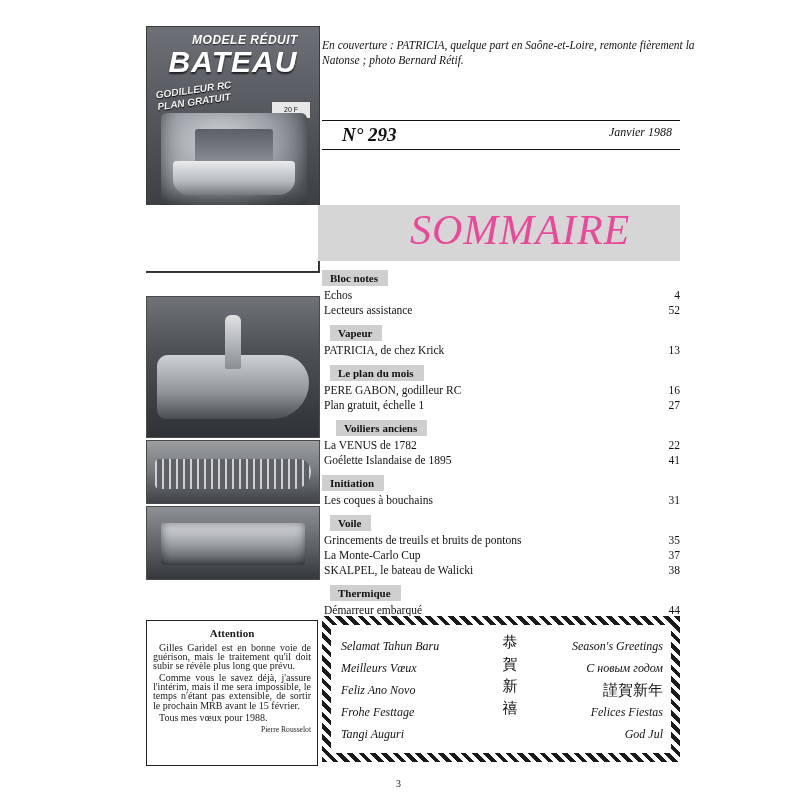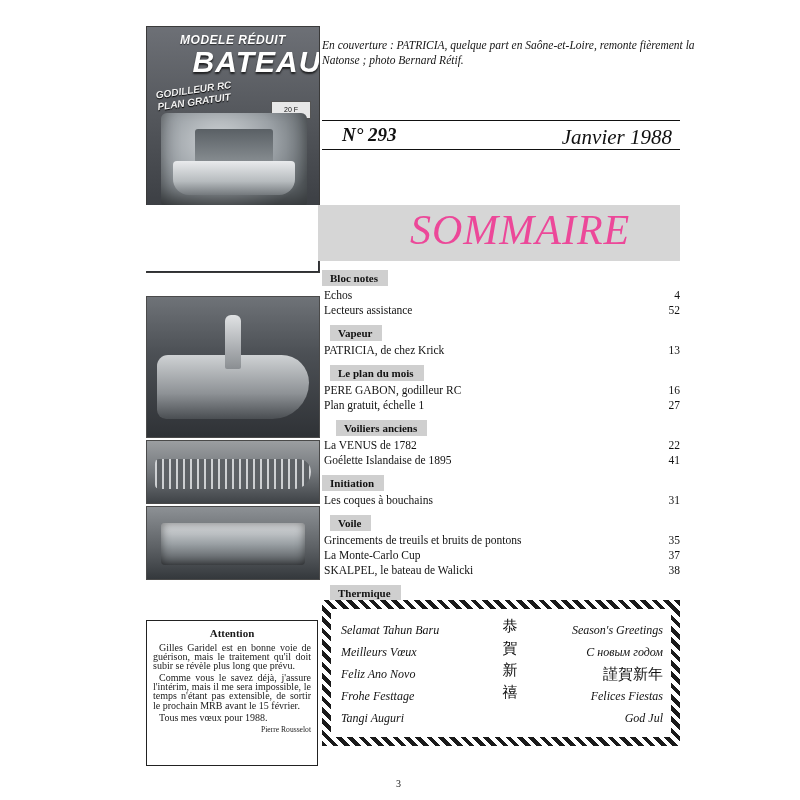--- a/index.html
+++ b/index.html
@@ -13,33 +13,32 @@
   .page{position:relative;width:800px;height:800px;background:#fff;}
 
   
   .cover{
     position:absolute;left:146px;top:26px;width:172px;height:245px;
     background:linear-gradient(180deg,#6d7076 0%,#55585d 35%,#3e4146 70%,#2e3034 100%);
     border:1px solid #3a3a3a;
     overflow:hidden;
   }
   .cover .masthead{
-    position:absolute;left:0;top:6px;width:100%;text-align:center;
+    position:absolute;left:12px;top:6px;width:100%;text-align:center;
     font-family:"Liberation Sans",sans-serif;
     font-weight:bold;font-style:italic;color:#fff;
     font-size:12px;letter-spacing:.5px;
     text-shadow:0 1px 1px rgba(0,0,0,.6);
   }
   .cover .masthead2{
     position:absolute;left:0;top:20px;width:100%;text-align:center;
     font-family:"Liberation Sans",sans-serif;
     font-weight:bold;font-style:italic;color:#fff;
     font-size:30px;letter-spacing:1px;line-height:30px;
     text-shadow:0 2px 2px rgba(0,0,0,.7);
-    margin-left:24px;
   }
   .cover .burst{
     position:absolute;left:10px;top:56px;width:92px;height:34px;
     transform:rotate(-8deg);
     font-family:"Liberation Sans",sans-serif;
     font-weight:bold;font-style:italic;color:#f2f2f2;
     font-size:10px;line-height:12px;text-shadow:0 1px 1px #000;
   }
   .cover .boat{
     position:absolute;left:14px;top:86px;width:146px;height:96px;
@@ -87,21 +86,21 @@
     position:absolute;left:322px;top:120px;width:358px;
     border-top:1px solid #111;border-bottom:1px solid #111;
     height:28px;
   }
   .issueline .num{
     position:absolute;left:20px;top:3px;
     font-style:italic;font-size:19px;font-weight:bold;color:#111;
   }
   .issueline .date{
     position:absolute;right:8px;top:4px;
-    font-style:italic;font-size:21px;color:#111;
+    font-style:italic;font-size:12px;color:#111;
   }
 
   
   .band{
     position:absolute;left:146px;top:205px;width:534px;height:56px;
     background:#d6d6d6;
   }
   .band .cut{
     position:absolute;left:0;top:0;width:172px;height:66px;background:#fff;
   }
@@ -177,21 +176,21 @@
   .attention p{
     margin:0 0 3px;font-size:10px;line-height:9.1px;text-align:justify;
     text-indent:6px;
   }
   .attention .sign{
     text-align:right;font-size:7.6px;font-style:normal;margin-top:3px;
   }
 
   
   .greet{
-    position:absolute;left:322px;top:600px;width:358px;height:146px;
+    position:absolute;left:322px;top:616px;width:358px;height:146px;
     box-sizing:border-box;
     border:9px solid transparent;
     background:
       linear-gradient(#fff,#fff) padding-box,
       repeating-linear-gradient(45deg,#1a1a1a 0 4px,#ffffff 4px 8px) border-box;
   }
   .greet .inner{position:relative;width:100%;height:100%;}
   .greet .left{
     position:absolute;left:10px;top:10px;width:150px;
     font-style:italic;font-size:12px;line-height:22px;color:#111;

